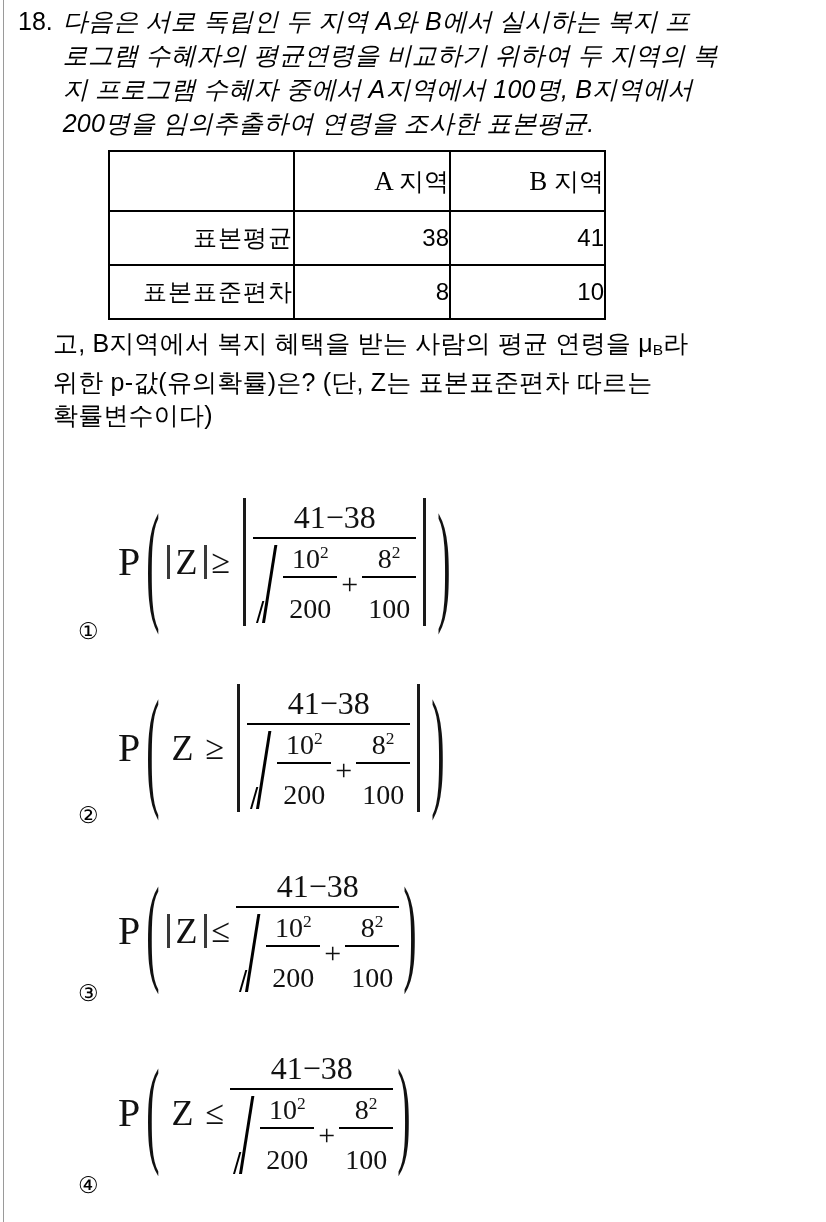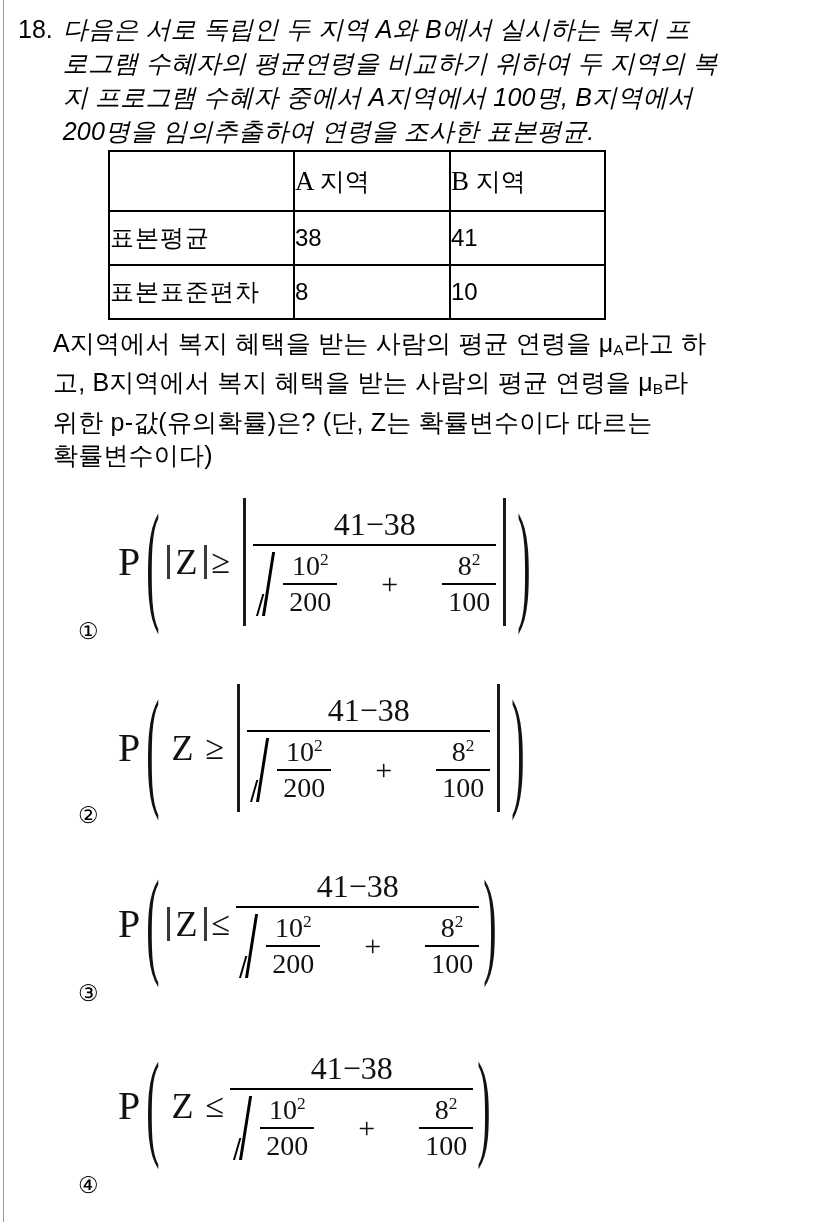--- a/index.html
+++ b/index.html
@@ -23,21 +23,21 @@
     top: 0;
     width: 1px;
     height: 1222px;
     background: #9a9a9a;
   }
 
   
   .question-block {
     position: absolute;
     left: 18px;
-    top: 12px;
+    top: 4px;
     width: 790px;
   }
   .question-row {
     display: flex;
     align-items: flex-start;
   }
   .question-number {
     flex: 0 0 auto;
     font-size: 25px;
     line-height: 34px;
@@ -59,21 +59,21 @@
   .data-table {
     position: absolute;
     left: 108px;
     top: 150px;
     width: 490px;
     border-collapse: collapse;
     table-layout: fixed;
   }
   .data-table td, .data-table th {
     border: 2px solid #000000;
-    text-align: left;
+    text-align: right;
     vertical-align: middle;
     font-weight: normal;
     padding: 0;
   }
   .data-table .col-label { width: 183px; }
   .data-table .col-a { width: 154px; }
   .data-table .col-b { width: 153px; }
 
   .row-head td { height: 58px; }
   .row-body td { height: 52px; }
@@ -232,21 +232,20 @@
     bottom: 2px;
     width: 3px;
     background: #000;
     transform: skewX(-9deg);
     transform-origin: bottom left;
   }
   .radical .rad-body {
     display: flex;
     align-items: center;
     padding-left: 4px;
-    gap: 40px;
   }
 
   
   .smallfrac {
     display: inline-flex;
     flex-direction: column;
     align-items: stretch;
     text-align: center;
   }
   .smallfrac .s-num {
@@ -255,21 +254,21 @@
     padding: 0 6px 1px 6px;
     white-space: nowrap;
   }
   .smallfrac .s-bar {
     height: 2px;
     background: #000;
   }
   .smallfrac .s-den {
     font-size: 28px;
     line-height: 32px;
-    padding: 1px 6px 0 6px;
+    padding: 15px 6px 0 6px;
     white-space: nowrap;
   }
   .smallfrac sup {
     font-size: 0.62em;
     vertical-align: super;
     line-height: 0;
   }
   .plus-op {
     font-size: 30px;
     line-height: 1;
@@ -313,23 +312,22 @@
     </tr>
     <tr class="row-body">
       <td class="col-label rowlabel-cell">표본표준편차</td>
       <td class="col-a value-cell">8</td>
       <td class="col-b value-cell">10</td>
     </tr>
   </tbody>
 </table>
 
 <div class="after-table">
-  <div class="para-line"><span>A지역에서 복지 혜택을 받는 사람의 평균 연령을 μ</span><sub class="vsub">A</sub><span>라고 하</span></div>
   <div class="para-line"><span>고, B지역에서 복지 혜택을 받는 사람의 평균 연령을 μ</span><sub class="vsub">B</sub><span>라</span></div>
-  <div class="para-line">위한 p-값(유의확률)은? (단, Z는 확률변수이다 따르는</div>
+  <div class="para-line">위한 p-값(유의확률)은? (단, Z는 표본표준편차 따르는</div>
   <div class="para-line">확률변수이다)</div>
 </div>
 
 <div class="option">
   <div class="opt-marker" style="left:78px; top:620px;">①</div>
   <div class="formula" style="left:118px; top:498px;">
     <span class="p-letter">P</span>
     <span class="paren">(</span>
     <span class="absbar absbar-z"></span>
     <span class="zterm">Z</span>

